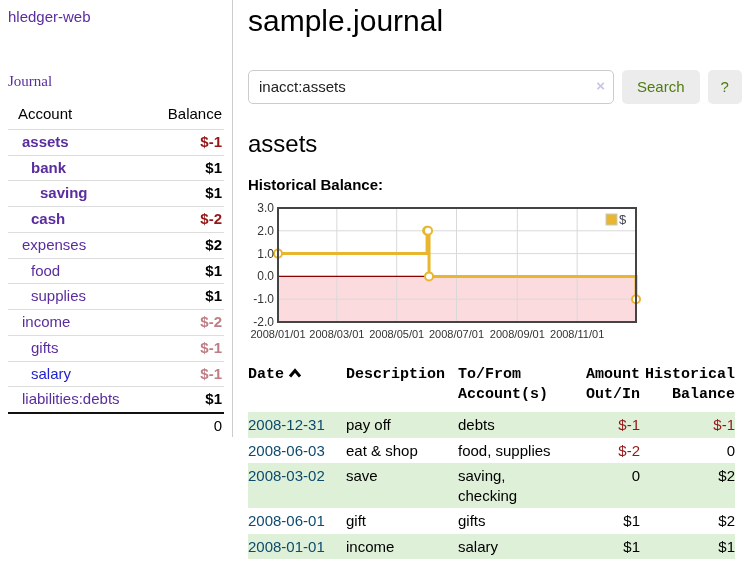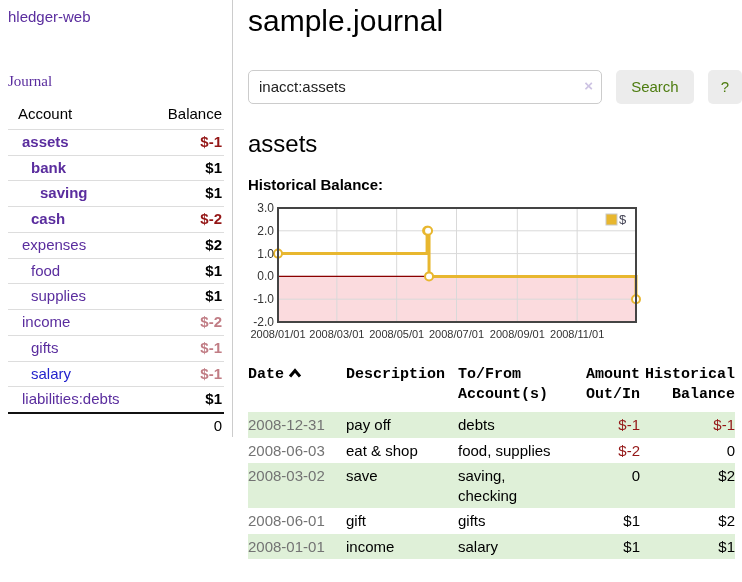--- a/index.html
+++ b/index.html
@@ -29,42 +29,42 @@
   .bal.muted{color:#c17d85;font-weight:bold;}
   .accounts td.dep0{padding-left:14px;}
   .accounts td.dep1{padding-left:23px;}
   .accounts td.dep2{padding-left:32px;}
   .accounts tbody tr:last-child td{border-bottom:2px solid #111;}
   .accounts tfoot td{border-bottom:none;font-weight:400;text-align:right;padding:3px 2px 3px 0;}
 
   
   main{padding:2px 0 8px 15px;box-sizing:border-box;width:509px;}
   h1{font-size:30px;font-weight:400;margin:2px 0 0 0;line-height:1.15;}
-  .search-row{display:flex;gap:14px;margin-top:31px;align-items:center;}
+  .search-row{display:flex;gap:8px;margin-top:31px;align-items:center;}
   .search-wrap{position:relative;width:366px;height:34px;}
   input.search{
     width:100%;height:34px;box-sizing:border-box;border:1px solid #ccc;border-radius:5px;
     padding:0 30px 0 10px;font-size:15px;font-family:inherit;color:#222;outline:none;
   }
   .clear-x{position:absolute;right:9px;top:8px;color:#cdc3e3;font-size:15px;font-weight:bold;cursor:pointer;line-height:1;}
   .btn{height:34px;background:#ececec;border:0;border-radius:5px;font-size:15px;font-family:inherit;color:#4d7c0f;cursor:pointer;}
   .btn-search{padding:0 15px;}
   .btn-help{padding:0 13px;}
   h2{font-size:24px;font-weight:400;margin:26px 0 0 0;line-height:1.15;}
   .chart-title{font-weight:bold;font-size:15px;margin-top:19px;}
   #chart{margin-top:9px;}
   #chart svg text{font-family:"Liberation Sans",sans-serif;}
 
   
   table.register{border-collapse:collapse;table-layout:fixed;width:487px;font-size:15px;margin-top:17px;line-height:1.3;}
   .register th{font-weight:bold;text-align:left;vertical-align:top;padding:0 6px 8px 0;font-family:Liberation Mono, monospace;}
   .register th.r,.register td.r{text-align:right;padding-right:0;}
   .register td{padding:3px 6px 3px 0;vertical-align:top;}
   .register tbody tr:nth-child(odd){background:#dff0d8;}
-  .register a.date{color:#737373;white-space:nowrap;}
+  .register a.date{color:#0c4a6e;white-space:nowrap;}
   .register td.neg,.register .neg{color:#941616;}
   .sort-icon{margin-left:4px;position:relative;top:0px;}
 </style>
 </head>
 <body>
 
 <div class="layout">
 
   <aside>
     <a href="#" class="brand">hledger-web</a>

